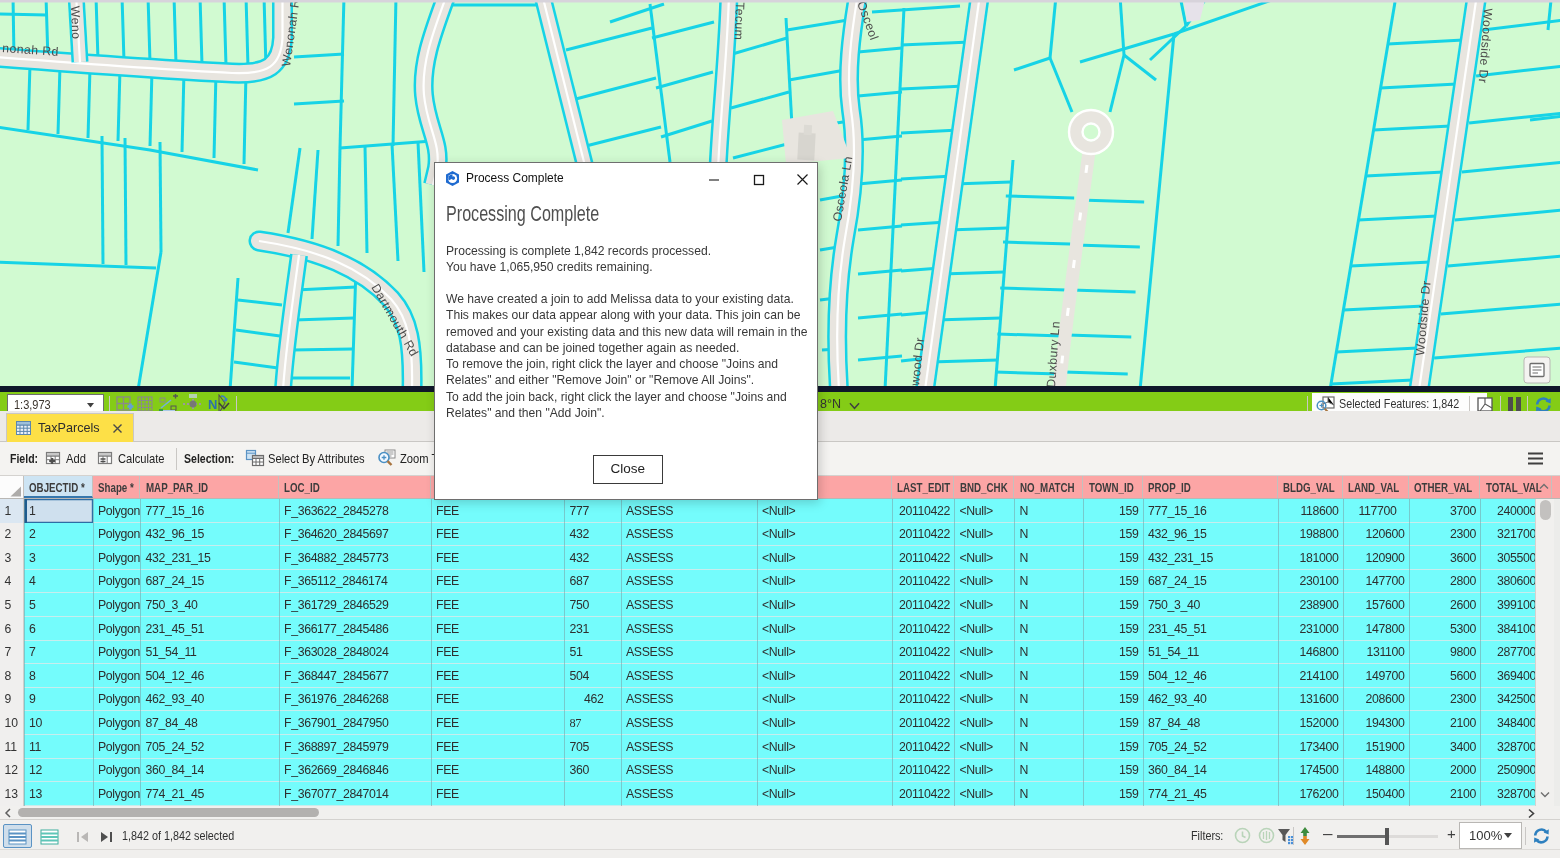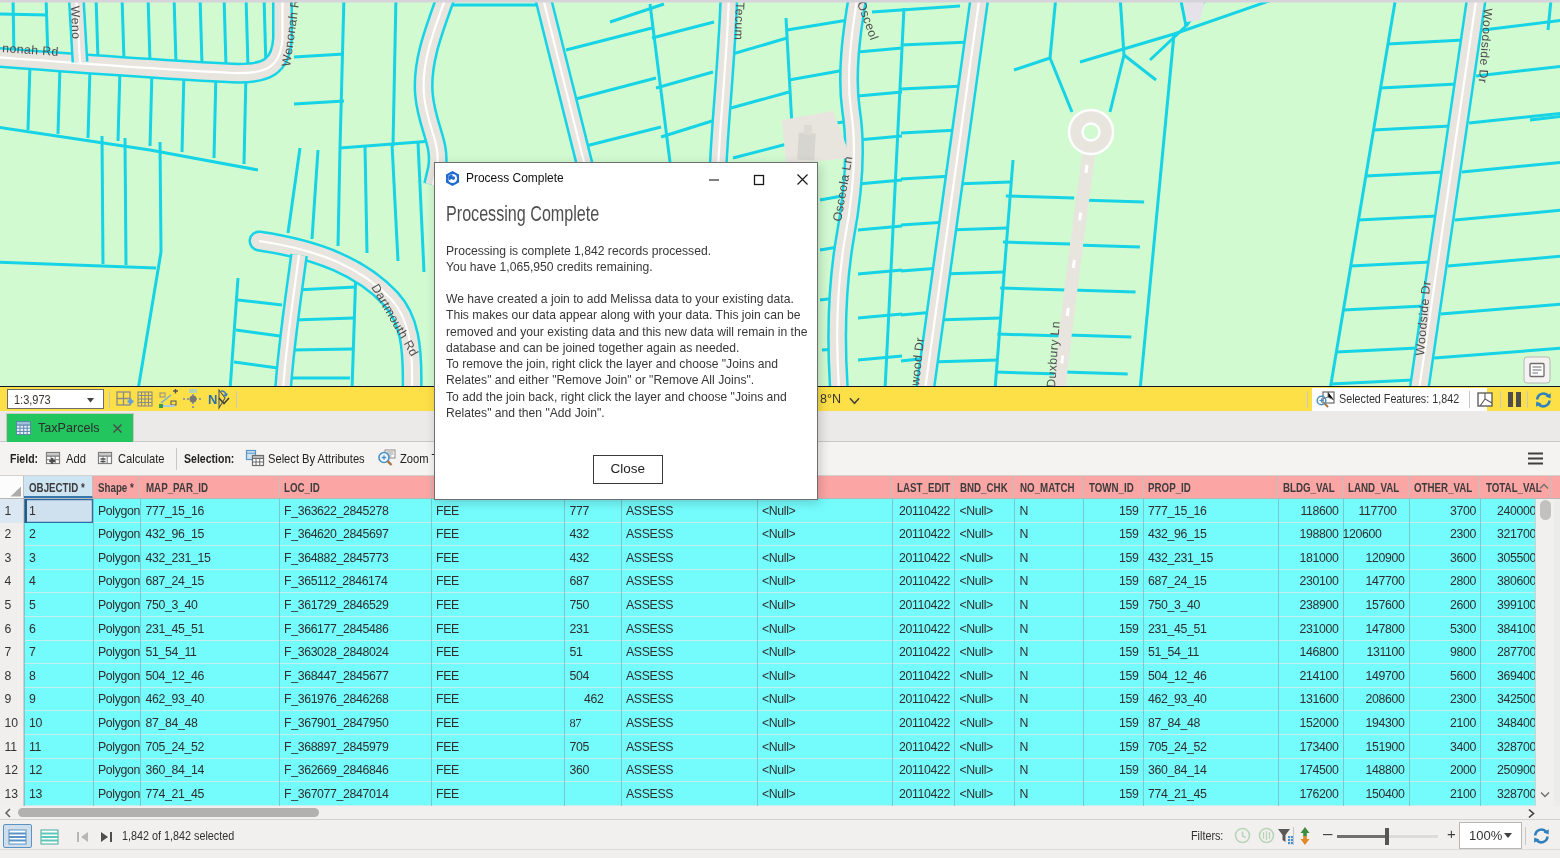--- a/index.html
+++ b/index.html
@@ -1,22 +1,22 @@
 <!DOCTYPE html>
 <html><head><meta charset="utf-8"><style>
 * { margin:0; padding:0; box-sizing:border-box; }
 html,body { width:1560px; height:858px; overflow:hidden; font-family:"Liberation Sans",sans-serif; background:#f0efed; }
 #app { position:relative; width:1560px; height:858px; }
-#mapstatus { position:absolute; left:0; top:386px; width:1560px; height:25px; background:#fde047; border-top:1px solid #0f172a; }
+#mapstatus { position:absolute; left:0; top:386px; width:1560px; height:25px; background:#84cc16; border-top:6px solid #0f172a; }
 #scalebox { position:absolute; left:7px; top:2px; width:97px; height:20px; background:#fff; border:1px solid #6d6d6d; font-size:12.5px; color:#3a332c; }
 .vsep { position:absolute; top:4px; width:1px; height:17px; background:#c9c7c4; }
 #selfeat { position:absolute; left:1312px; top:1px; height:23px; background:#fdfdfd; display:flex; padding:0 8px 0 4px; font-size:12.5px; color:#333; }
 #selfeat span { margin-top:4px; }
 #tabrow { position:absolute; left:0; top:411px; width:1560px; height:31px; background:#eceae8; border-bottom:1px solid #c9c7c4; }
-#tab { position:absolute; left:6px; top:2px; height:29px; background:#22c55e; border:1px solid #c9c7c4; border-bottom:none; display:flex; align-items:center; padding:0 10px 0 9px; font-size:12.6px; color:#2d2d2d; }
+#tab { position:absolute; left:6px; top:2px; height:29px; background:#fde047; border:1px solid #c9c7c4; border-bottom:none; display:flex; align-items:center; padding:0 10px 0 9px; font-size:12.6px; color:#2d2d2d; }
 #toolbar { position:absolute; left:0; top:442px; width:1560px; height:34px; background:#f4f3f1; border-bottom:1px solid #d4d2cf; }
 .tbold { position:absolute; top:10px; font-weight:bold; font-size:12.4px; color:#222; transform:scaleX(.85); transform-origin:0 50%; white-space:nowrap; }
 .tlab { position:absolute; top:10px; font-size:12.4px; color:#222; transform:scaleX(.9); transform-origin:0 50%; white-space:nowrap; }
 .ticon { position:absolute; top:8px; }
 .vsep2 { position:absolute; top:6px; width:1px; height:22px; background:#c9c7c4; }
 #hdr { position:absolute; left:0; top:476px; width:1560px; height:23px; background:#fca5a5; border-bottom:1px solid #b9b7b4; }
 .hc { position:absolute; top:0; height:22px; font-weight:bold; font-size:12.2px; color:#3c3c3c; padding-top:4.5px; border-right:1px solid #c3c1be; white-space:nowrap; overflow:visible; }
 .hx { display:inline-block; transform:scaleX(.8); transform-origin:0 0; }
 .row { position:absolute; left:0; width:1560px; height:23.6px; background:#74fcfc; border-bottom:1px solid rgba(210,235,235,.9); }
 .row .c { position:absolute; top:0; height:23.6px; font-size:12.3px; letter-spacing:-0.35px; color:#2e2e2e; padding-top:4.5px; white-space:nowrap; overflow:hidden; }
@@ -409,21 +409,21 @@
       <div class="c" style="left:430.5px;width:133.5px;padding-left:5.5px;">FEE</div>
       <div class="c" style="left:564px;width:56.5px;padding-left:5.5px;">432</div>
       <div class="c" style="left:620.5px;width:136.0px;padding-left:5.5px;">ASSESS</div>
       <div class="c" style="left:756.5px;width:135.0px;padding-left:5.5px;">&lt;Null&gt;</div>
       <div class="c" style="left:891.5px;width:62.5px;text-align:right;padding-right:4px;">20110422</div>
       <div class="c" style="left:954px;width:60px;padding-left:5.5px;">&lt;Null&gt;</div>
       <div class="c" style="left:1014px;width:69px;padding-left:5.5px;">N</div>
       <div class="c" style="left:1083px;width:59.5px;text-align:right;padding-right:4px;">159</div>
       <div class="c" style="left:1142.5px;width:135.0px;padding-left:5.5px;">432_96_15</div>
       <div class="c" style="left:1277.5px;width:65.0px;text-align:right;padding-right:4px;">198800</div>
-      <div class="c" style="left:1342.5px;width:66.0px;text-align:left;padding-right:4px;">120600</div>
+      <div class="c" style="left:1342.5px;width:66.0px;text-align:right;padding-right:4px;">120600</div>
       <div class="c" style="left:1408.5px;width:71.5px;text-align:right;padding-right:4px;">2300</div>
       <div class="c" style="left:1480px;width:55px;padding-left:5.5px;padding-left:17px !important;">3217000</div>
     </div>
     <div class="row" style="top:546.2px;">
       <div class="rn" style="left:0;width:23.5px;background:#f0efee;">3</div>
       <div class="c" style="left:23.5px;width:69.0px;padding-left:5.5px;">3</div>
       <div class="c" style="left:92.5px;width:47.5px;padding-left:5.5px;">Polygon</div>
       <div class="c" style="left:140px;width:138.5px;padding-left:5.5px;">432_231_15</div>
       <div class="c" style="left:278.5px;width:152.0px;padding-left:5.5px;">F_364882_2845773</div>
       <div class="c" style="left:430.5px;width:133.5px;padding-left:5.5px;">FEE</div>

